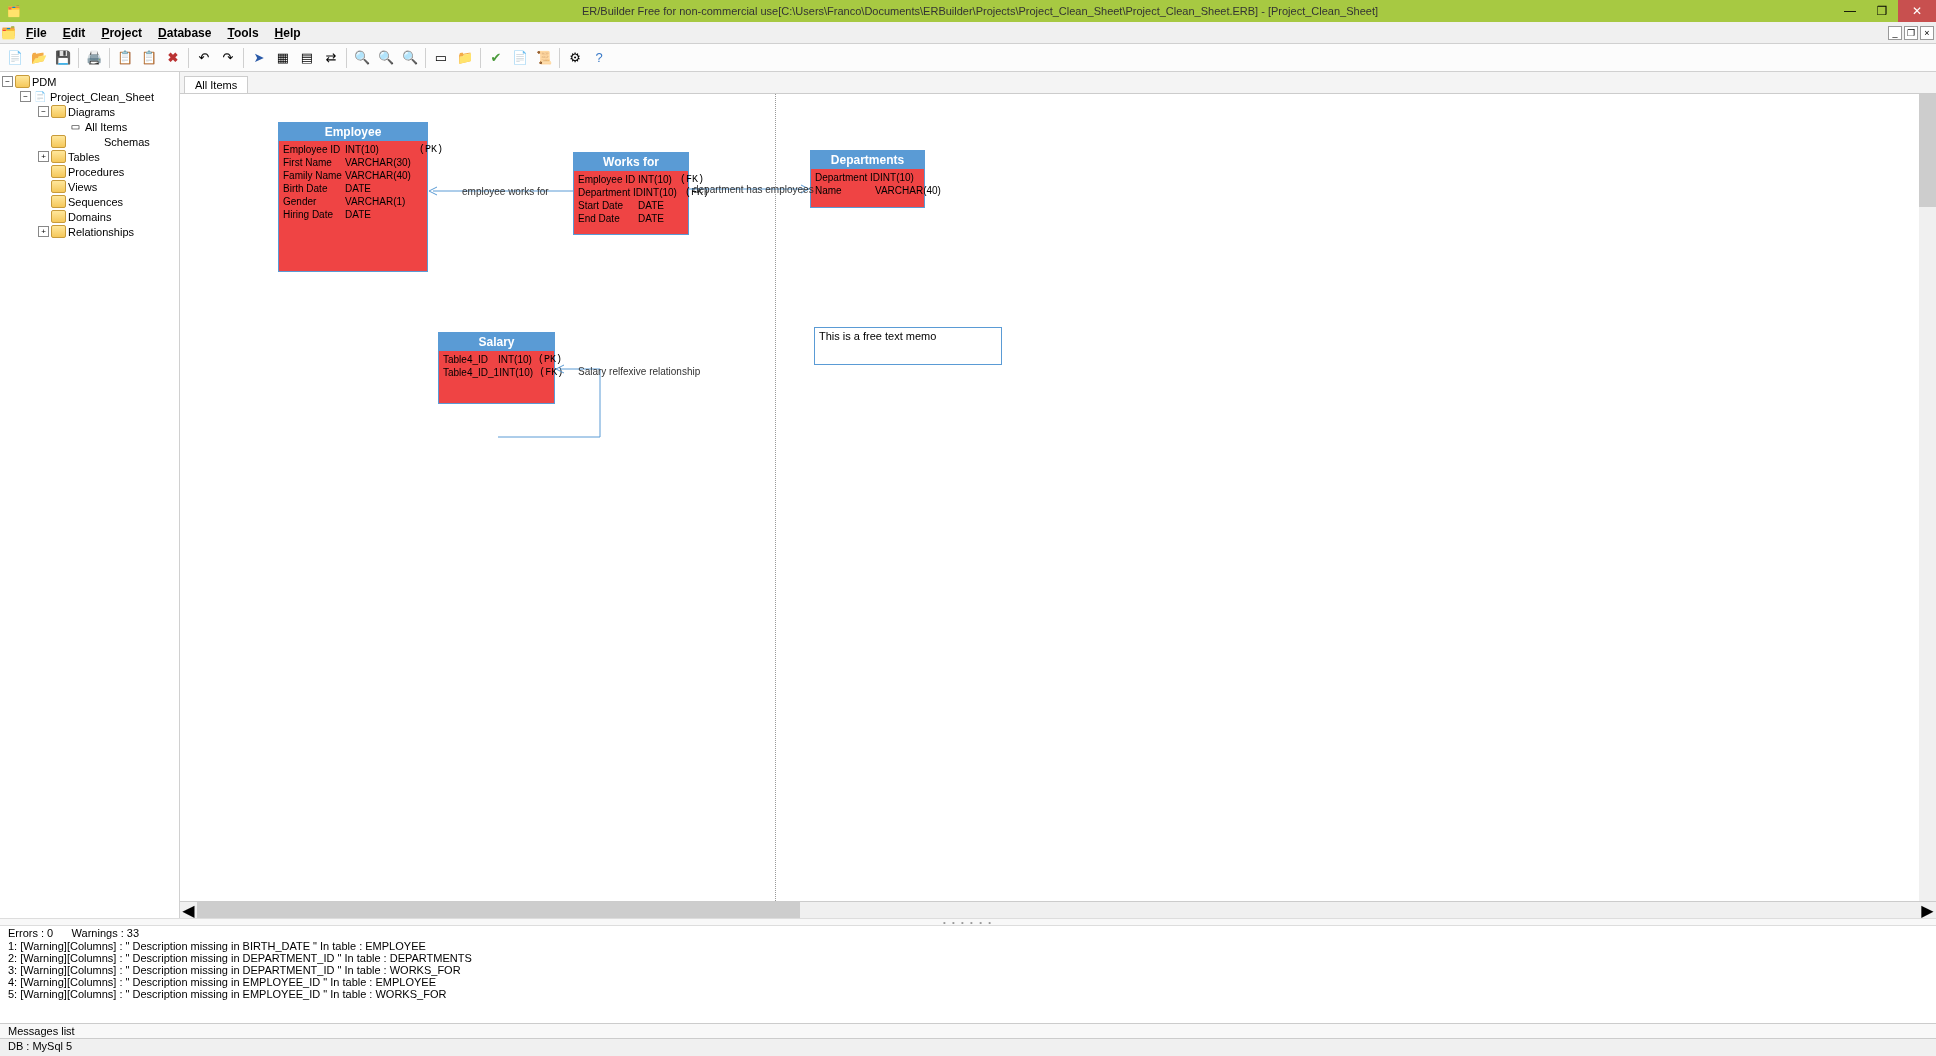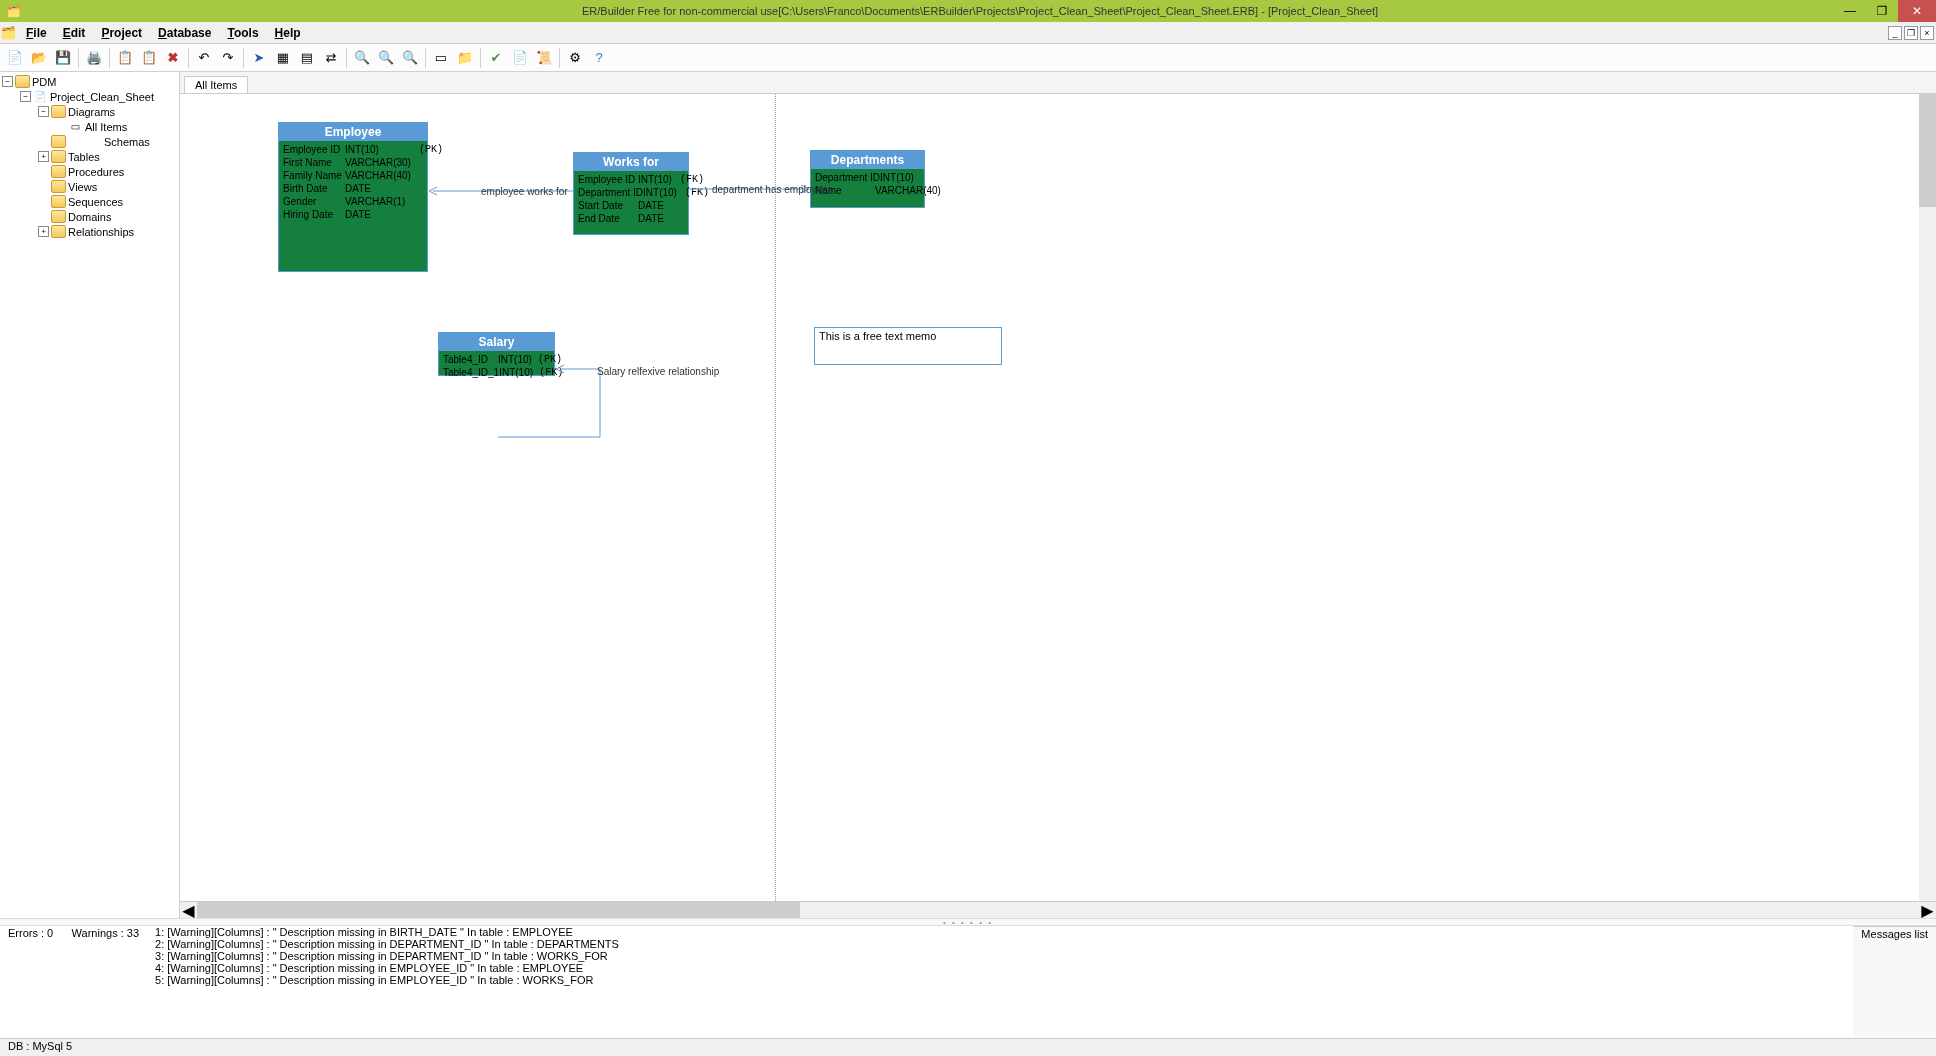--- a/index.html
+++ b/index.html
@@ -21,36 +21,36 @@
 .main-area { flex: 1; display: flex; overflow: hidden; }
 .tree-panel { width: 180px; background: #fff; border-right: 1px solid #d0d0d0; font-size: 11px; padding: 2px; overflow: auto; }
 .tree-item { display: flex; align-items: center; height: 15px; white-space: nowrap; }
 .tree-toggle { width: 11px; height: 11px; border: 1px solid #888; display: inline-flex; align-items: center; justify-content: center; font-size: 8px; margin-right: 2px; cursor: pointer; }
 .tree-icon { width: 15px; height: 13px; margin-right: 2px; display: inline-flex; align-items: center; justify-content: center; font-size: 10px; }
 .folder-icon { background: linear-gradient(#ffe79c,#f5c85b); border: 1px solid #c89b3a; border-radius: 2px; }
 .canvas-area { flex: 1; display: flex; flex-direction: column; background: #fff; position: relative; }
 .tab-bar { height: 22px; display: flex; align-items: flex-end; padding-left: 4px; background: #f4f4f4; border-bottom: 1px solid #ccc; font-size: 11px; }
 .tab { background: #fff; border: 1px solid #ccc; border-bottom: none; padding: 2px 10px; }
 .canvas { flex: 1; position: relative; overflow: hidden; background: #fff; }
-.entity { position: absolute; border: 1px solid #5a9bd5; background: #15803d; font-size: 10px; }
+.entity { position: absolute; border: 1px solid #5a9bd5; background: #ef4444; font-size: 10px; }
 .entity-header { background: #5a9bd5; color: #fff; text-align: center; font-weight: bold; padding: 2px 4px; font-size: 12px; }
 .entity-body { padding: 2px 4px; }
 .entity-row { display: flex; white-space: nowrap; height: 13px; align-items: center; }
 .entity-row .c1 { flex: 0 0 68px; }
 .entity-row .c2 { flex: 0 0 64px; }
 .entity-row .c3 { flex: 0 0 28px; text-align: right; font-family: Liberation Mono, monospace; }
-.rel-label { position: absolute; font-size: 10px; color: #333; margin-left: 19px; }
+.rel-label { position: absolute; font-size: 10px; color: #333; }
 .memo-box { position: absolute; border: 1px solid #5a9bd5; font-size: 11px; padding: 2px 4px; background: #fff; }
 .hscroll { height: 17px; background: #f0f0f0; border-top: 1px solid #ccc; display: flex; align-items: center; }
 .hscroll-track { flex: 1; position: relative; height: 100%; }
 .hscroll-thumb { position: absolute; left: 0; width: 35%; height: 100%; background: #cdcdcd; }
 .vscroll { position: absolute; right: 0; top: 22px; bottom: 17px; width: 17px; background: #f0f0f0; }
 .vscroll-thumb { position: absolute; top: 0; height: 14%; width: 100%; background: #cdcdcd; }
 .grip { height: 8px; background: #f8f8f8; display: flex; align-items: center; justify-content: center; font-size: 8px; color: #999; letter-spacing: 2px; border-top: 1px solid #ddd; border-bottom: 1px solid #ddd; }
-.messages-panel { height: 112px; background: #fff; display:flex; flex-direction:row; font-size: 11px; }
+.messages-panel { height: 112px; background: #fff; display:flex; flex-direction:column; font-size: 11px; }
 .msg-summary { padding: 1px 8px; }
 .msg-list { flex: 1; overflow: auto; padding: 0 8px; }
 .msg-tab { border-top: 1px solid #ccc; padding: 1px 8px; background: #f8f8f8; }
 .statusbar { height: 18px; background: #f0f0f0; border-top: 1px solid #ccc; font-size: 11px; padding: 1px 8px; }
 svg.conn { position: absolute; overflow: visible; pointer-events: none; }
 </style>
 </head>
 <body>
 
 <div class="titlebar">
@@ -243,21 +243,21 @@
               <span class="c3"></span>
             </div>
             <div class="entity-row">
               <span class="c1" style="flex:0 0 60px">Name</span>
               <span class="c2" style="flex:0 0 50px">VARCHAR(40)</span>
               <span class="c3"></span>
             </div>
           </div>
       </div>
 
-      <div class="entity" style="left:258px; top:238px; width:117px; height:44px;">
+      <div class="entity" style="left:258px; top:238px; width:117px; height:72px;">
         <div class="entity-header">Salary</div>
         <div class="entity-body" id="sal-body">
             <div class="entity-row">
               <span class="c1" style="flex:0 0 55px">Table4_ID</span>
               <span class="c2" style="flex:0 0 36px">INT(10)</span>
               <span class="c3">(PK)</span>
             </div>
             <div class="entity-row">
               <span class="c1" style="flex:0 0 55px">Table4_ID_1</span>
               <span class="c2" style="flex:0 0 36px">INT(10)</span>

